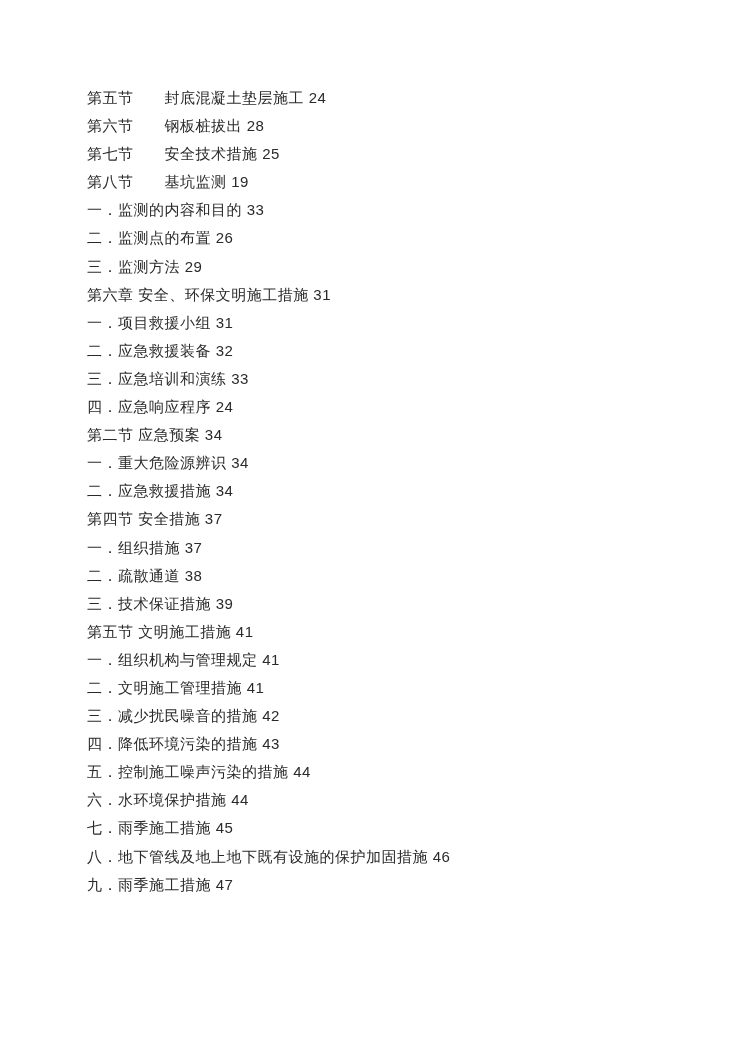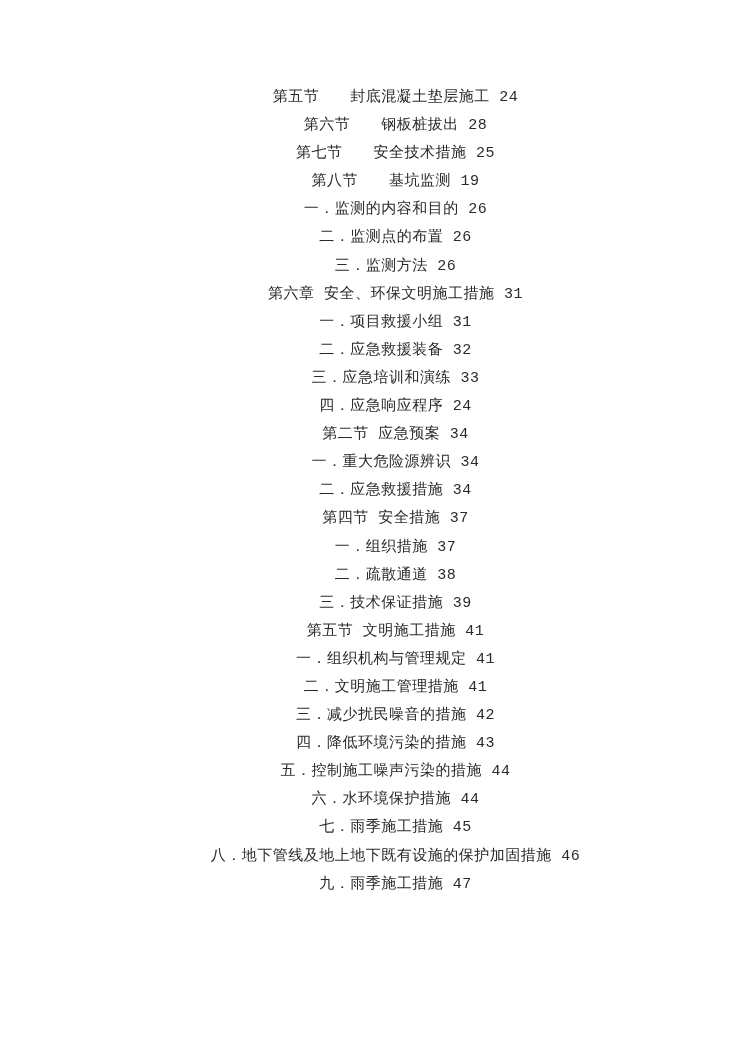--- a/index.html
+++ b/index.html
@@ -6,22 +6,21 @@
     margin: 0;
     padding: 0;
     background: #ffffff;
   }
   .page {
     position: relative;
     width: 744px;
     height: 964px;
     background: #ffffff;
     overflow: hidden;
-    font-family: Liberation Mono, monospace;
-    text-align: center;
+    font-family: Liberation Sans, sans-serif;
   }
   .toc {
     position: absolute;
     top: 84px;
     left: 87px;
     right: 40px;
   }
   .toc-line {
     margin: 0;
     padding: 0;
@@ -35,23 +34,23 @@
 </style>
 </head>
 <body>
 
 <div class="page">
   <div class="toc">
     <p class="toc-line">第五节　　封底混凝土垫层施工 24</p>
     <p class="toc-line">第六节　　钢板桩拔出 28</p>
     <p class="toc-line">第七节　　安全技术措施 25</p>
     <p class="toc-line">第八节　　基坑监测 19</p>
-    <p class="toc-line">一．监测的内容和目的 26</p>
+    <p class="toc-line">一．监测的内容和目的 33</p>
     <p class="toc-line">二．监测点的布置 26</p>
-    <p class="toc-line">三．监测方法 26</p>
+    <p class="toc-line">三．监测方法 29</p>
     <p class="toc-line">第六章 安全、环保文明施工措施 31</p>
     <p class="toc-line">一．项目救援小组 31</p>
     <p class="toc-line">二．应急救援装备 32</p>
     <p class="toc-line">三．应急培训和演练 33</p>
     <p class="toc-line">四．应急响应程序 24</p>
     <p class="toc-line">第二节 应急预案 34</p>
     <p class="toc-line">一．重大危险源辨识 34</p>
     <p class="toc-line">二．应急救援措施 34</p>
     <p class="toc-line">第四节 安全措施 37</p>
     <p class="toc-line">一．组织措施 37</p>

